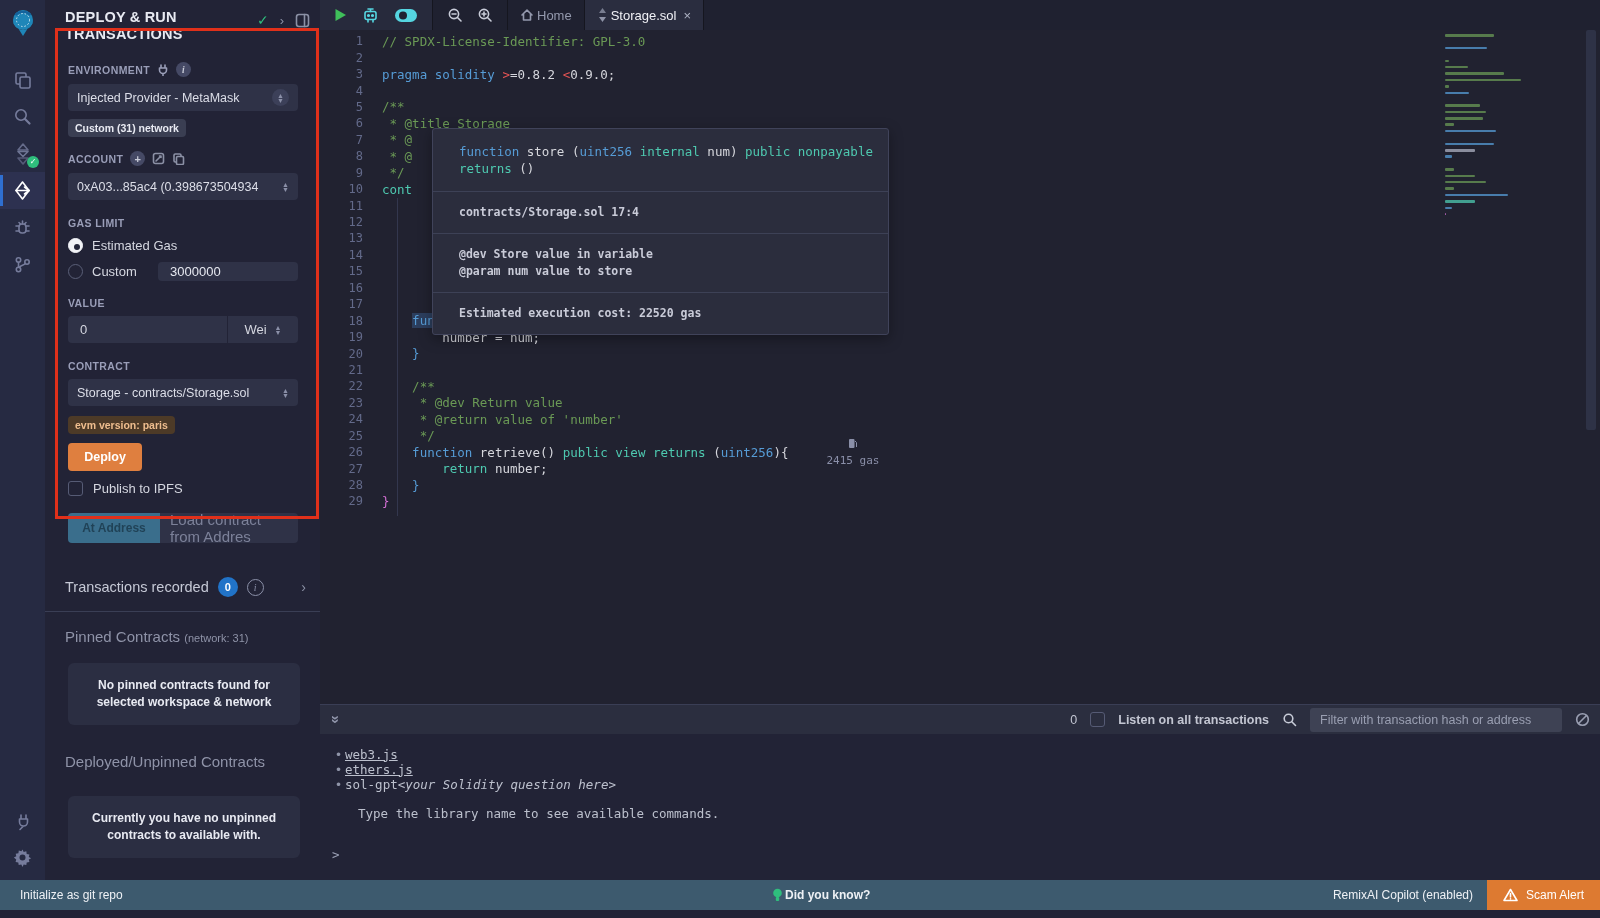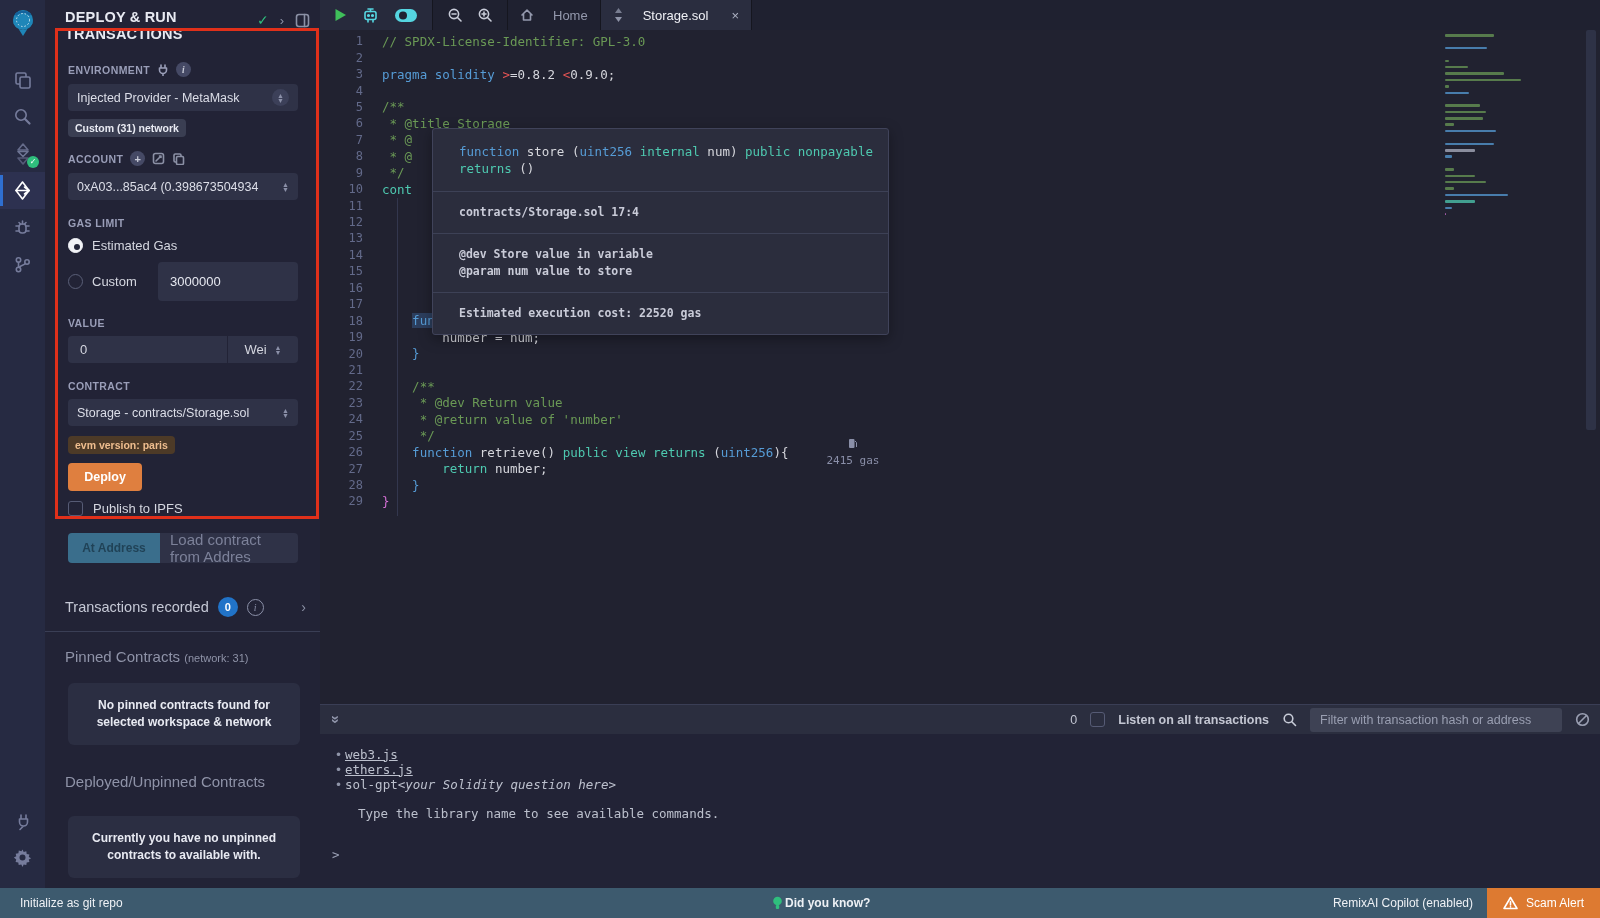--- a/index.html
+++ b/index.html
@@ -32,21 +32,21 @@
   .updown{color:#8b90a8;font-size:9px;line-height:8px;text-align:center;}
   .circle-ud{width:17px;height:17px;border-radius:50%;background:#3c4059;display:flex;flex-direction:column;
              align-items:center;justify-content:center;}
   .net-badge{display:inline-block;margin-top:8px;background:#3a3e52;color:#e8eaf2;font-size:10.5px;
              font-weight:bold;padding:3px 7px;border-radius:4px;}
   .sec{margin-top:14px;}
   .radio-row{display:flex;align-items:center;gap:9px;margin-top:9px;font-size:13px;color:#d5d7e0;}
   .radio{width:15px;height:15px;border-radius:50%;border:1px solid #5a5f78;position:relative;flex:0 0 15px;}
   .radio.on{background:#f2f3f7;border-color:#f2f3f7;}
   .radio.on::after{content:"";position:absolute;left:4.5px;top:4.5px;width:6px;height:6px;border-radius:50%;background:#23253a;}
-  .gas-input{margin-left:auto;width:140px;height:39px;background:#2f3247;border-radius:4px;
+  .gas-input{margin-left:auto;width:140px;height:19px;background:#2f3247;border-radius:4px;
              font-size:13px;color:#e6e8f0;display:flex;align-items:center;padding:0 12px;}
   .value-row{display:flex;margin-top:7px;height:27px;border-radius:4px;overflow:hidden;}
   .value-input{flex:1;background:#2f3247;display:flex;align-items:center;padding:0 12px;font-size:13px;border-right:1px solid #222336;}
   .unit-sel{width:70px;background:#2f3247;display:flex;align-items:center;justify-content:center;gap:8px;font-size:13px;}
   .evm-badge{display:inline-block;margin-top:10px;background:#4d3a27;color:#eebd8e;font-size:10.5px;
              font-weight:bold;padding:3px 7px;border-radius:4px;}
   .deploy-btn{margin-top:9px;width:74px;height:28px;background:var(--deploy-orange);border:none;border-radius:4px;
               color:#fff;font-size:12.5px;font-weight:bold;font-family:inherit;cursor:pointer;}
   .chk-row{display:flex;align-items:center;gap:10px;margin-top:10px;font-size:13px;}
   .chk{width:15px;height:15px;border:1px solid #565b75;border-radius:3px;background:transparent;}
@@ -68,21 +68,21 @@
 
   
   .red-box{position:absolute;left:55px;top:28px;width:264px;height:491px;border:3px solid var(--annotation-red);
            z-index:20;pointer-events:none;}
 
   
   .main{position:absolute;left:320px;top:0;width:1280px;height:888px;background:#212230;}
   .tabbar{position:absolute;left:0;top:0;width:100%;height:30px;background:#1f2130;display:flex;align-items:stretch;}
   .tseg{display:flex;align-items:center;gap:14px;padding:0 14px;border-right:1px solid #15161f;}
   .tseg.run{background:#272a3c;}
-  .tab{display:flex;align-items:center;gap:19px;padding:0 12px;font-size:13px;color:#9499ad;border-right:1px solid #15161f;}
+  .tab{display:flex;align-items:center;gap:3px;padding:0 12px;font-size:13px;color:#9499ad;border-right:1px solid #15161f;}
   .tab.active{background:#2a2d3f;color:#f0f1f6;}
   .tab .close{color:#aeb3c4;font-size:13px;margin-left:4px;}
 
   .editor{position:absolute;left:0;top:30px;width:100%;height:674px;overflow:hidden;background:#212230;}
   .code{position:absolute;left:14px;top:3px;}
   .cl{display:flex;height:16.45px;align-items:center;white-space:pre;font-family:"DejaVu Sans Mono",monospace;font-size:12.5px;}
   .ln{width:48px;text-align:right;padding-right:19px;color:#636a8a;font-size:12px;flex:0 0 48px;}
   .tc{color:#6a9955}.tk{color:#569cd6}.tt{color:#4ec9b0}.tr{color:#e45454}.tp{color:#d6d7dd}.tm{color:#d670d6}
   .hl{background:#2c3e5d;}
   .gas-note{display:inline-flex;align-items:center;gap:5px;margin-left:38px;color:#8a8fa8;font-size:11px;flex-direction:column;}
@@ -110,21 +110,21 @@
   .term-body{position:absolute;left:0;top:734px;width:100%;height:154px;background:#222336;
              font-family:"DejaVu Sans Mono",monospace;font-size:12.5px;color:#bcc0cd;line-height:14.5px;padding:13px 0 0 12px;}
   .term-intro{margin-left:26px;}
   .term-li{display:flex;margin-top:.5px;}
   .term-li .bullet{width:13px;text-align:center;color:#8f94a8;flex:0 0 13px;}
   .term-link{text-decoration:underline;}
   .term-hint{margin-left:26px;margin-top:15px;}
   .term-prompt{margin-top:26px;color:#9ba0b5;}
 
   
-  .statusbar{position:absolute;left:0;bottom:0;width:1600px;height:30px;background:var(--statusbar-teal);
+  .statusbar{position:absolute;left:0;bottom:8px;width:1600px;height:30px;background:var(--statusbar-teal);
              display:flex;align-items:center;font-size:12px;color:#eef1f5;z-index:30;}
   .sb-left{margin-left:20px;}
   .sb-tip{position:absolute;left:772px;display:flex;align-items:center;gap:2px;white-space:nowrap;}
   .sb-right{margin-left:auto;display:flex;align-items:center;height:100%;}
   .sb-copilot{margin-right:14px;}
   .scam{height:100%;background:var(--scam-orange);display:flex;align-items:center;gap:8px;padding:0 16px;font-size:12px;color:#fff;}
   svg.ic{stroke:currentColor;fill:none;stroke-width:1.6;stroke-linecap:round;stroke-linejoin:round;}
 </style>
 </head>
 <body>

